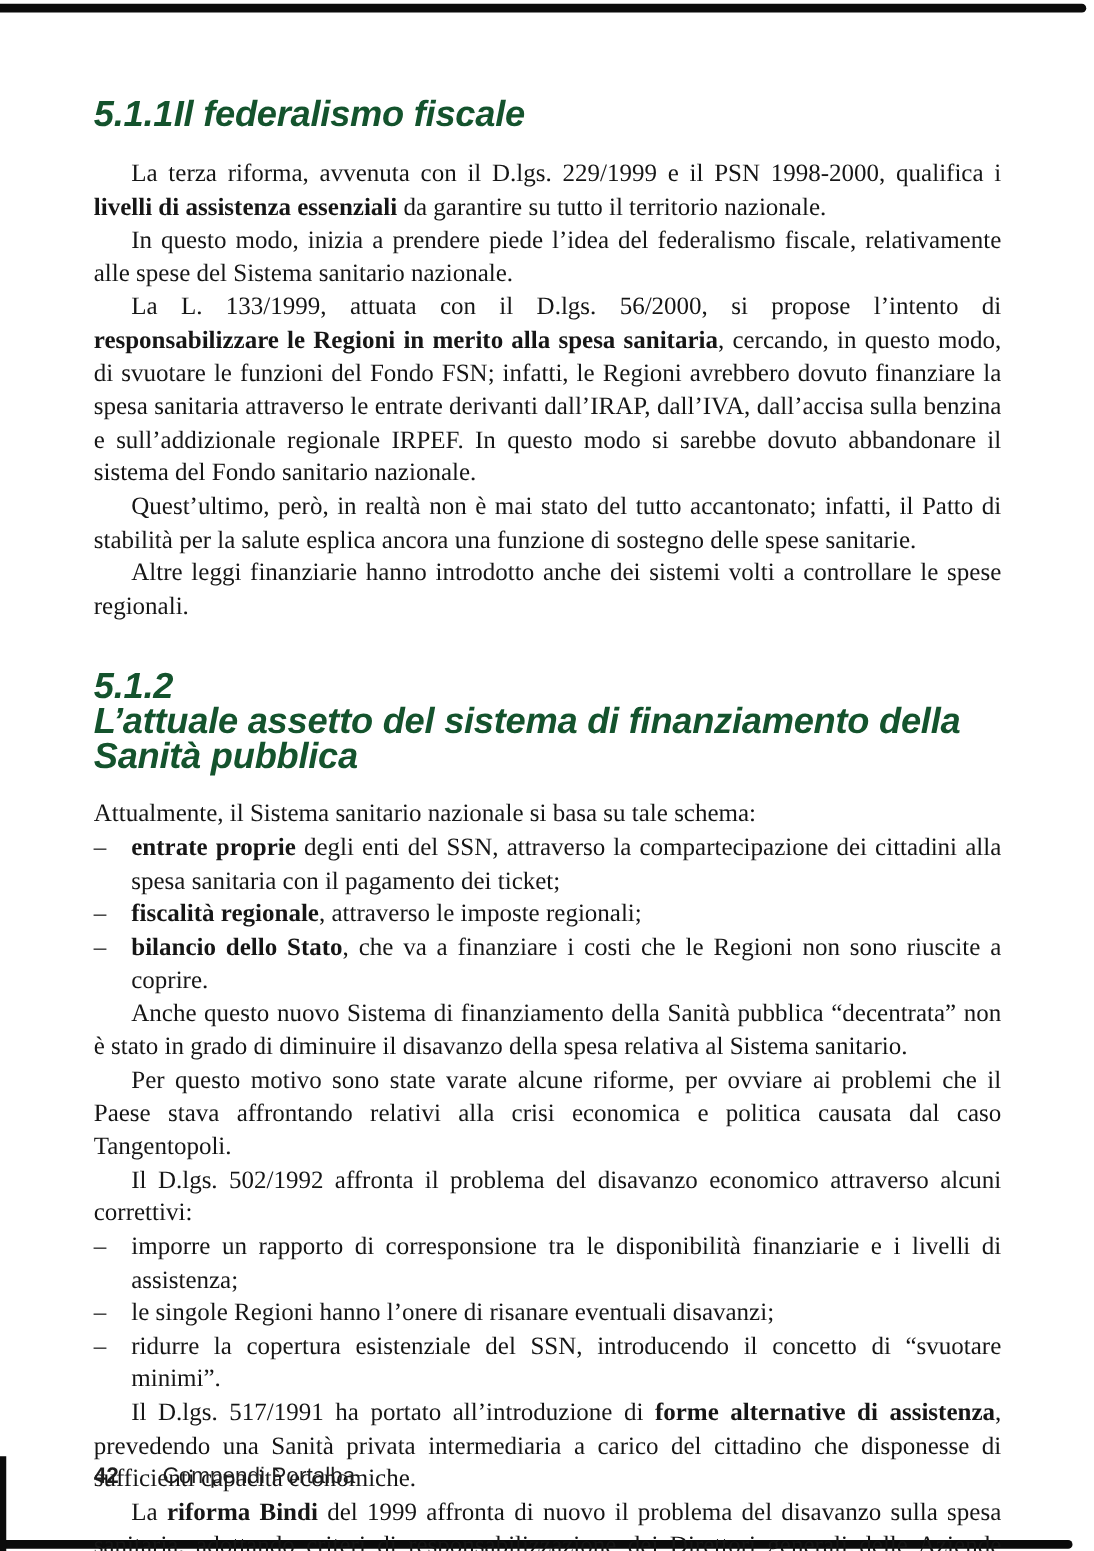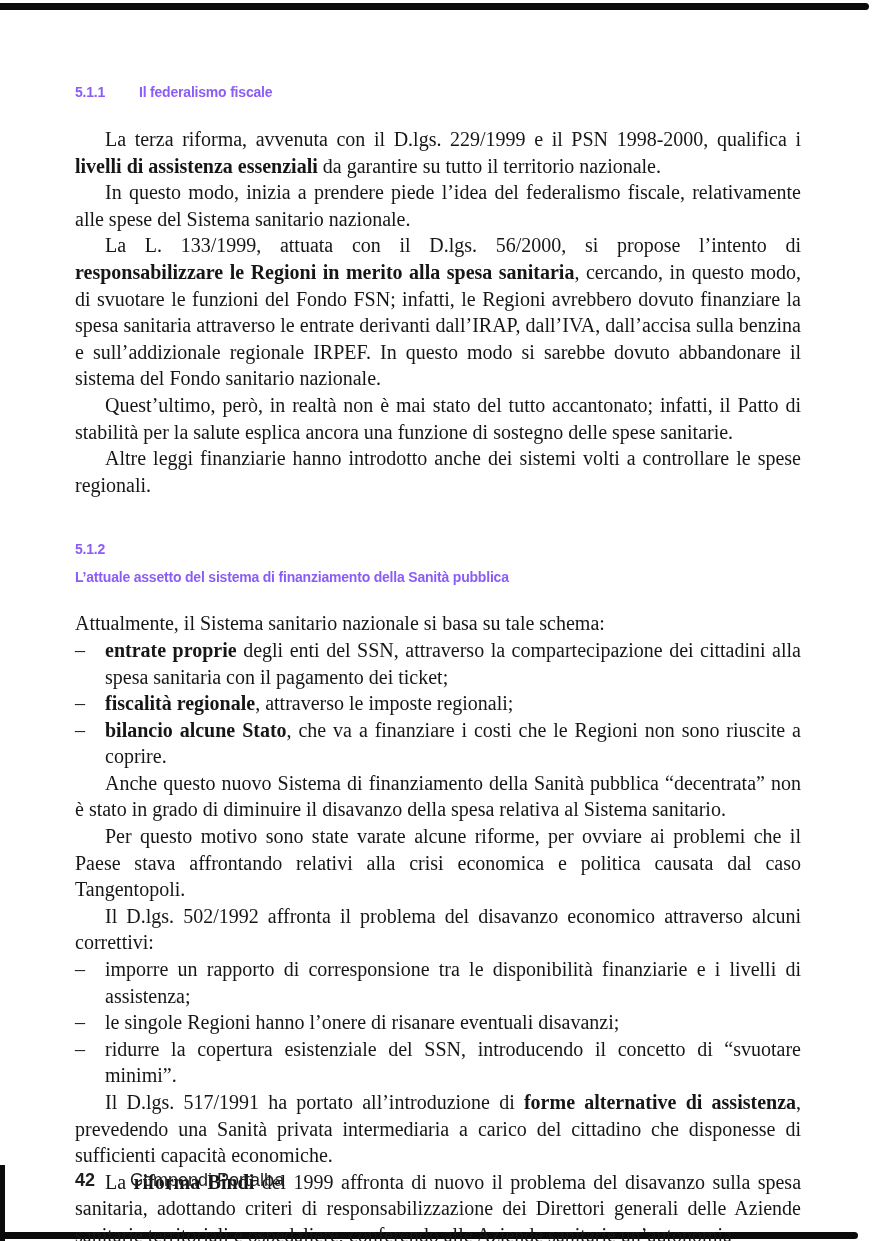--- a/index.html
+++ b/index.html
@@ -22,24 +22,25 @@
     left: 75px;
     top: 78px;
     width: 726px;
     font-size: 20px;
     line-height: 26.6px;
     color: #161616;
   }
   .heading {
     display: flex;
     font-family: "Liberation Sans", sans-serif;
+    font-style: italic;
     font-weight: bold;
-    font-size: 14px;
+    font-size: 29px;
     line-height: 28px;
-    color: #8b5cf6;
+    color: #14532d;
     letter-spacing: -0.2px;
   }
   .heading.h1 { margin: 0 0 20px 0; }
   .heading.h2 { margin: 37px 0 19px 0; flex-direction: column; }
   .heading-number { width: 64px; flex-shrink: 0; }
   .heading-title { flex: 1; }
 
   p.para { margin: 0; text-align: justify; }
   p.para.indent { text-indent: 30px; }
 
@@ -82,21 +83,21 @@
       <p class="para indent"><span>La L. 133/1999, attuata con il D.lgs. 56/2000, si propose l’intento di </span><strong>responsabilizzare le Regioni in merito alla spesa sanitaria</strong><span>, cercando, in questo modo, di svuotare le funzioni del Fondo FSN; infatti, le Regioni avrebbero dovuto finanziare la spesa sanitaria attraverso le entrate derivanti dall’IRAP, dall’IVA, dall’accisa sulla benzina e sull’addizionale regionale IRPEF. In questo modo si sarebbe dovuto abbandonare il sistema del Fondo sanitario nazionale.</span></p>
       <p class="para indent"><span>Quest’ultimo, però, in realtà non è mai stato del tutto accantonato; infatti, il Patto di stabilità per la salute esplica ancora una funzione di sostegno delle spese sanitarie.</span></p>
       <p class="para indent"><span>Altre leggi finanziarie hanno introdotto anche dei sistemi volti a controllare le spese regionali.</span></p>
       <div class="heading h2">
         <span class="heading-number">5.1.2</span>
         <span class="heading-title">L’attuale assetto del sistema di finanziamento della Sanità pubblica</span>
       </div>
       <p class="para"><span>Attualmente, il Sistema sanitario nazionale si basa su tale schema:</span></p>
       <div class="list-item"><span class="marker">–</span><strong>entrate proprie</strong><span> degli enti del SSN, attraverso la compartecipazione dei cittadini alla spesa sanitaria con il pagamento dei ticket;</span></div>
       <div class="list-item"><span class="marker">–</span><strong>fiscalità regionale</strong><span>, attraverso le imposte regionali;</span></div>
-      <div class="list-item"><span class="marker">–</span><strong>bilancio alcune Stato</strong><span>, che va a finanziare i costi che le Regioni non sono riuscite a coprire.</span></div>
+      <div class="list-item"><span class="marker">–</span><strong>bilancio dello Stato</strong><span>, che va a finanziare i costi che le Regioni non sono riuscite a coprire.</span></div>
       <p class="para indent"><span>Anche questo nuovo Sistema di finanziamento della Sanità pubblica “decentrata” non è stato in grado di diminuire il disavanzo della spesa relativa al Sistema sanitario.</span></p>
       <p class="para indent"><span>Per questo motivo sono state varate alcune riforme, per ovviare ai problemi che il Paese stava affrontando relativi alla crisi economica e politica causata dal caso Tangentopoli.</span></p>
       <p class="para indent"><span>Il D.lgs. 502/1992 affronta il problema del disavanzo economico attraverso alcuni correttivi:</span></p>
       <div class="list-item"><span class="marker">–</span><span>imporre un rapporto di corresponsione tra le disponibilità finanziarie e i livelli di assistenza;</span></div>
       <div class="list-item"><span class="marker">–</span><span>le singole Regioni hanno l’onere di risanare eventuali disavanzi;</span></div>
       <div class="list-item"><span class="marker">–</span><span>ridurre la copertura esistenziale del SSN, introducendo il concetto di “svuotare minimi”.</span></div>
       <p class="para indent"><span>Il D.lgs. 517/1991 ha portato all’introduzione di </span><strong>forme alternative di assistenza</strong><span>, prevedendo una Sanità privata intermediaria a carico del cittadino che disponesse di sufficienti capacità economiche.</span></p>
       <p class="para indent"><span>La </span><strong>riforma Bindi</strong><span> del 1999 affronta di nuovo il problema del disavanzo sulla spesa sanitaria, adottando criteri di responsabilizzazione dei Direttori generali delle Aziende sanitarie territoriali e ospedaliere, conferendo alle Aziende sanitarie un’autonomia</span></p>
     </main>
 

